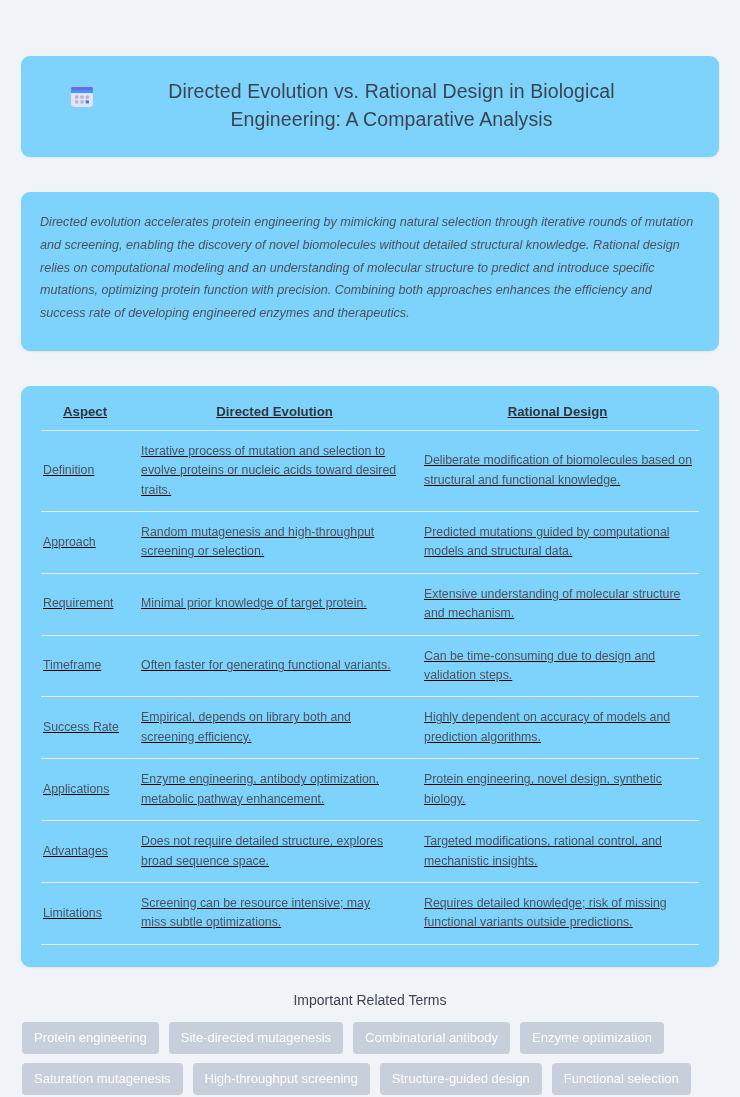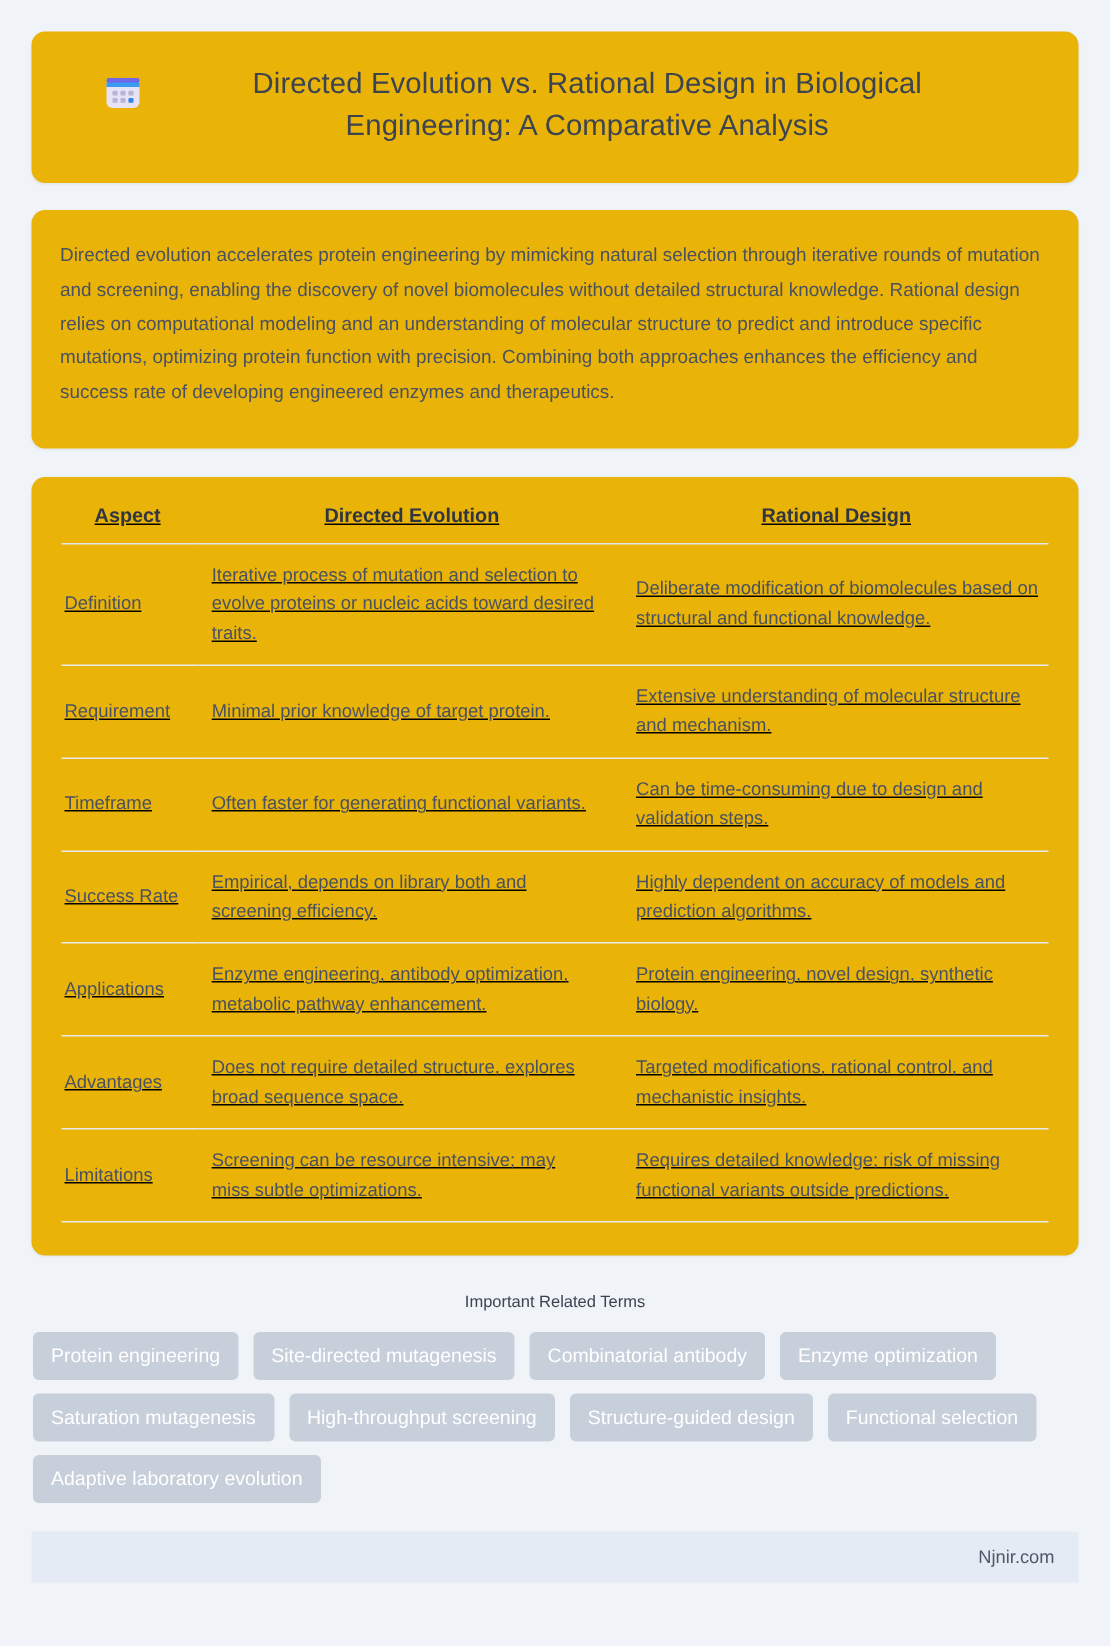--- a/index.html
+++ b/index.html
@@ -16,23 +16,24 @@
   .page {
     width: 740px;
     min-height: 1097px;
     box-sizing: border-box;
     padding: 21px 21px 0 21px;
     background: #f0f3f8;
   }
 
   
   .card {
-    background: #eab308;
+    background: #7dd3fc;
     border-radius: 9px;
     box-shadow: 0 1px 2px rgba(25, 40, 70, 0.06);
+    margin-top: 35px;
   }
 
   
   .title-card {
     padding: 22px 34px 24px 34px;
     display: flex;
     align-items: flex-start;
     justify-content: center;
     gap: 17px;
     margin-bottom: 18px;
@@ -53,20 +54,21 @@
     color: #3c4450;
     text-align: center;
     max-width: 560px;
     letter-spacing: 0.1px;
   }
 
   
   .desc-card {
     padding: 19px 19px 26px 19px;
     margin-bottom: 19px;
+    font-style: italic;
   }
   .desc-text {
     margin: 0;
     font-size: 12.6px;
     line-height: 1.80;
     color: #4a5260;
     text-align: left;
   }
 
   
@@ -118,21 +120,21 @@
     padding-right: 4px;
   }
 
   
   .terms-section {
     padding: 6px 0 0 0;
   }
   .terms-heading {
     margin: 0 0 14px 0;
     text-align: center;
-    font-size: 11px;
+    font-size: 14px;
     font-weight: normal;
     color: #3c4450;
   }
   .terms-list {
     display: flex;
     flex-wrap: wrap;
     gap: 9px 10px;
     padding: 0 1px;
     margin: 0;
     list-style: none;
@@ -206,20 +208,25 @@
           <th>Rational Design</th>
         </tr>
       </thead>
       <tbody>
         <tr>
           <td class="aspect">Definition</td>
           <td class="col-b">Iterative process of mutation and selection to evolve proteins or nucleic acids toward desired traits.</td>
           <td class="col-c">Deliberate modification of biomolecules based on structural and functional knowledge.</td>
         </tr>
         <tr>
+          <td class="aspect">Approach</td>
+          <td class="col-b">Random mutagenesis and high-throughput screening or selection.</td>
+          <td class="col-c">Predicted mutations guided by computational models and structural data.</td>
+        </tr>
+        <tr>
           <td class="aspect">Requirement</td>
           <td class="col-b">Minimal prior knowledge of target protein.</td>
           <td class="col-c">Extensive understanding of molecular structure and mechanism.</td>
         </tr>
         <tr>
           <td class="aspect">Timeframe</td>
           <td class="col-b">Often faster for generating functional variants.</td>
           <td class="col-c">Can be time-consuming due to design and validation steps.</td>
         </tr>
         <tr>

